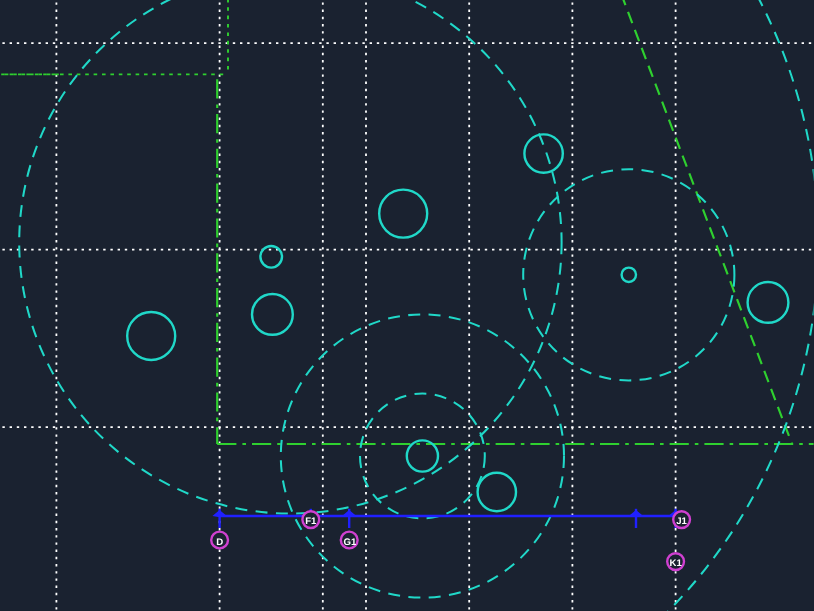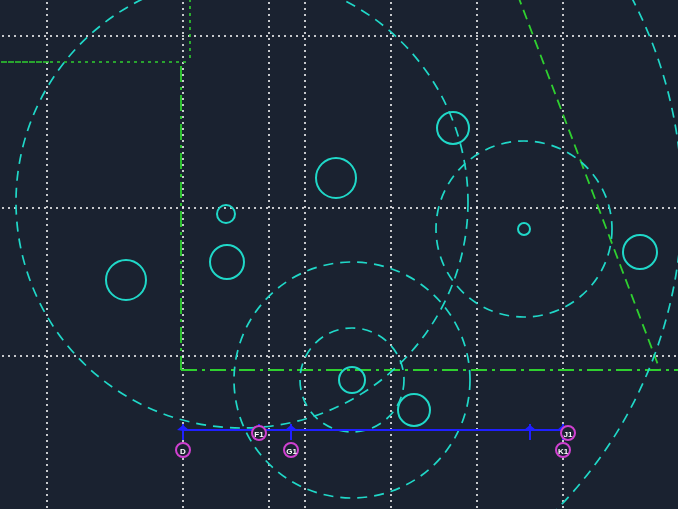--- a/index.html
+++ b/index.html
@@ -83,14 +83,14 @@
       <line x1="563" y1="424" x2="563" y2="440" stroke="#2020ff" stroke-width="2"></line>
       <path d="M 557 430 L 563 425 L 563 431 Z M 569 430 L 563 425 L 563 431 Z" fill="#2020ff"></path>
     </g>
 </svg>
 
 <div id="markers">
     <div class="marker-label" style="left: 183px; top: 450px;">D</div>
     <div class="marker-label" style="left: 259px; top: 433px;">F1</div>
     <div class="marker-label" style="left: 291px; top: 450px; text-align: right;">G1</div>
     <div class="marker-label" style="left: 530px; top: 433px; margin-left: 38px;">J1</div>
-    <div class="marker-label" style="left: 563px; top: 450px;">K1</div>
+    <div class="marker-label" style="left: 563px; top: 468px;">K1</div>
   </div>
 
 </body></html>

